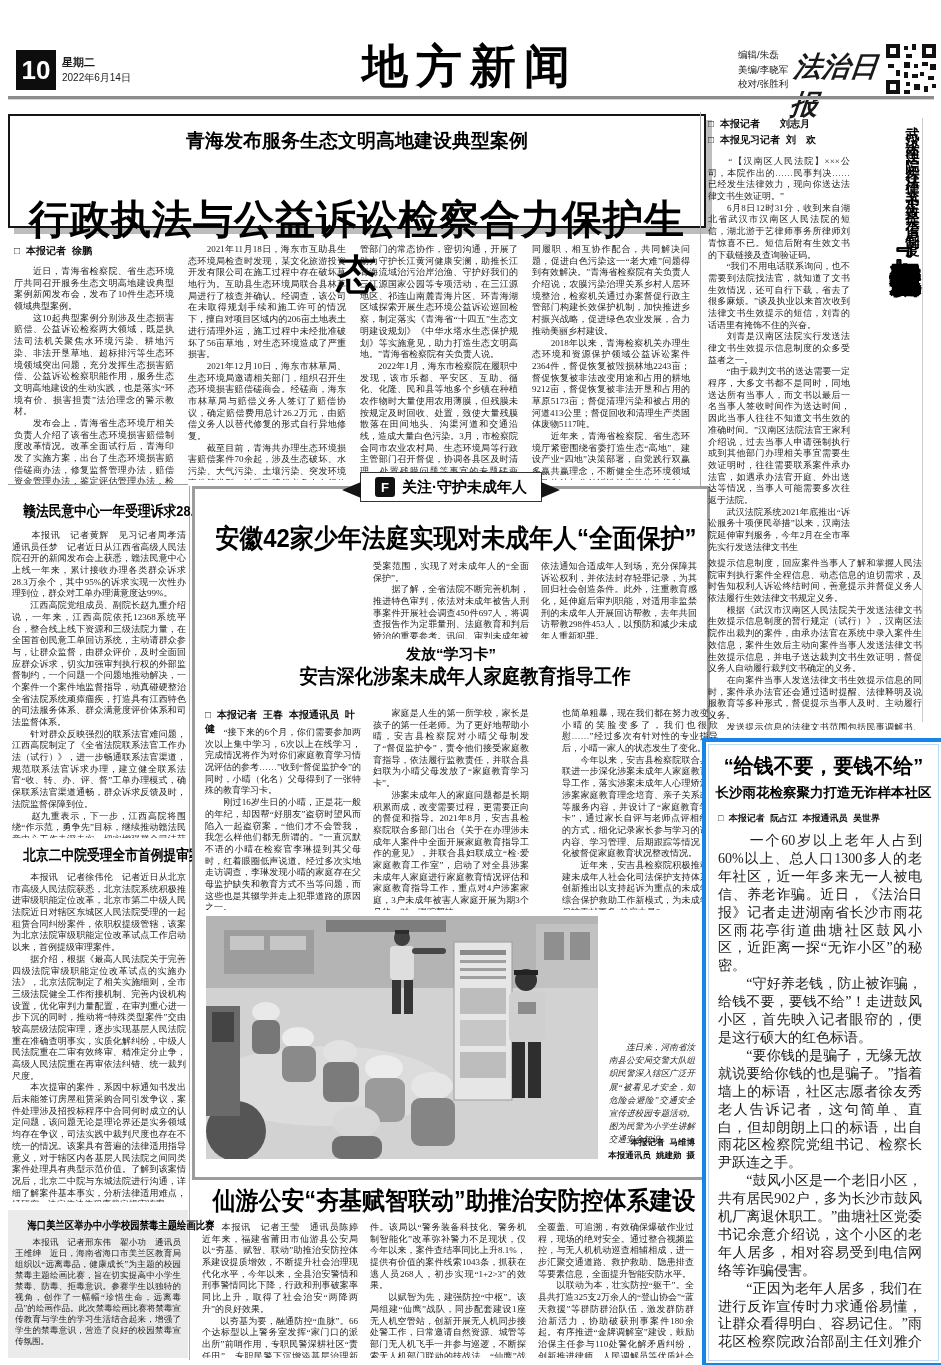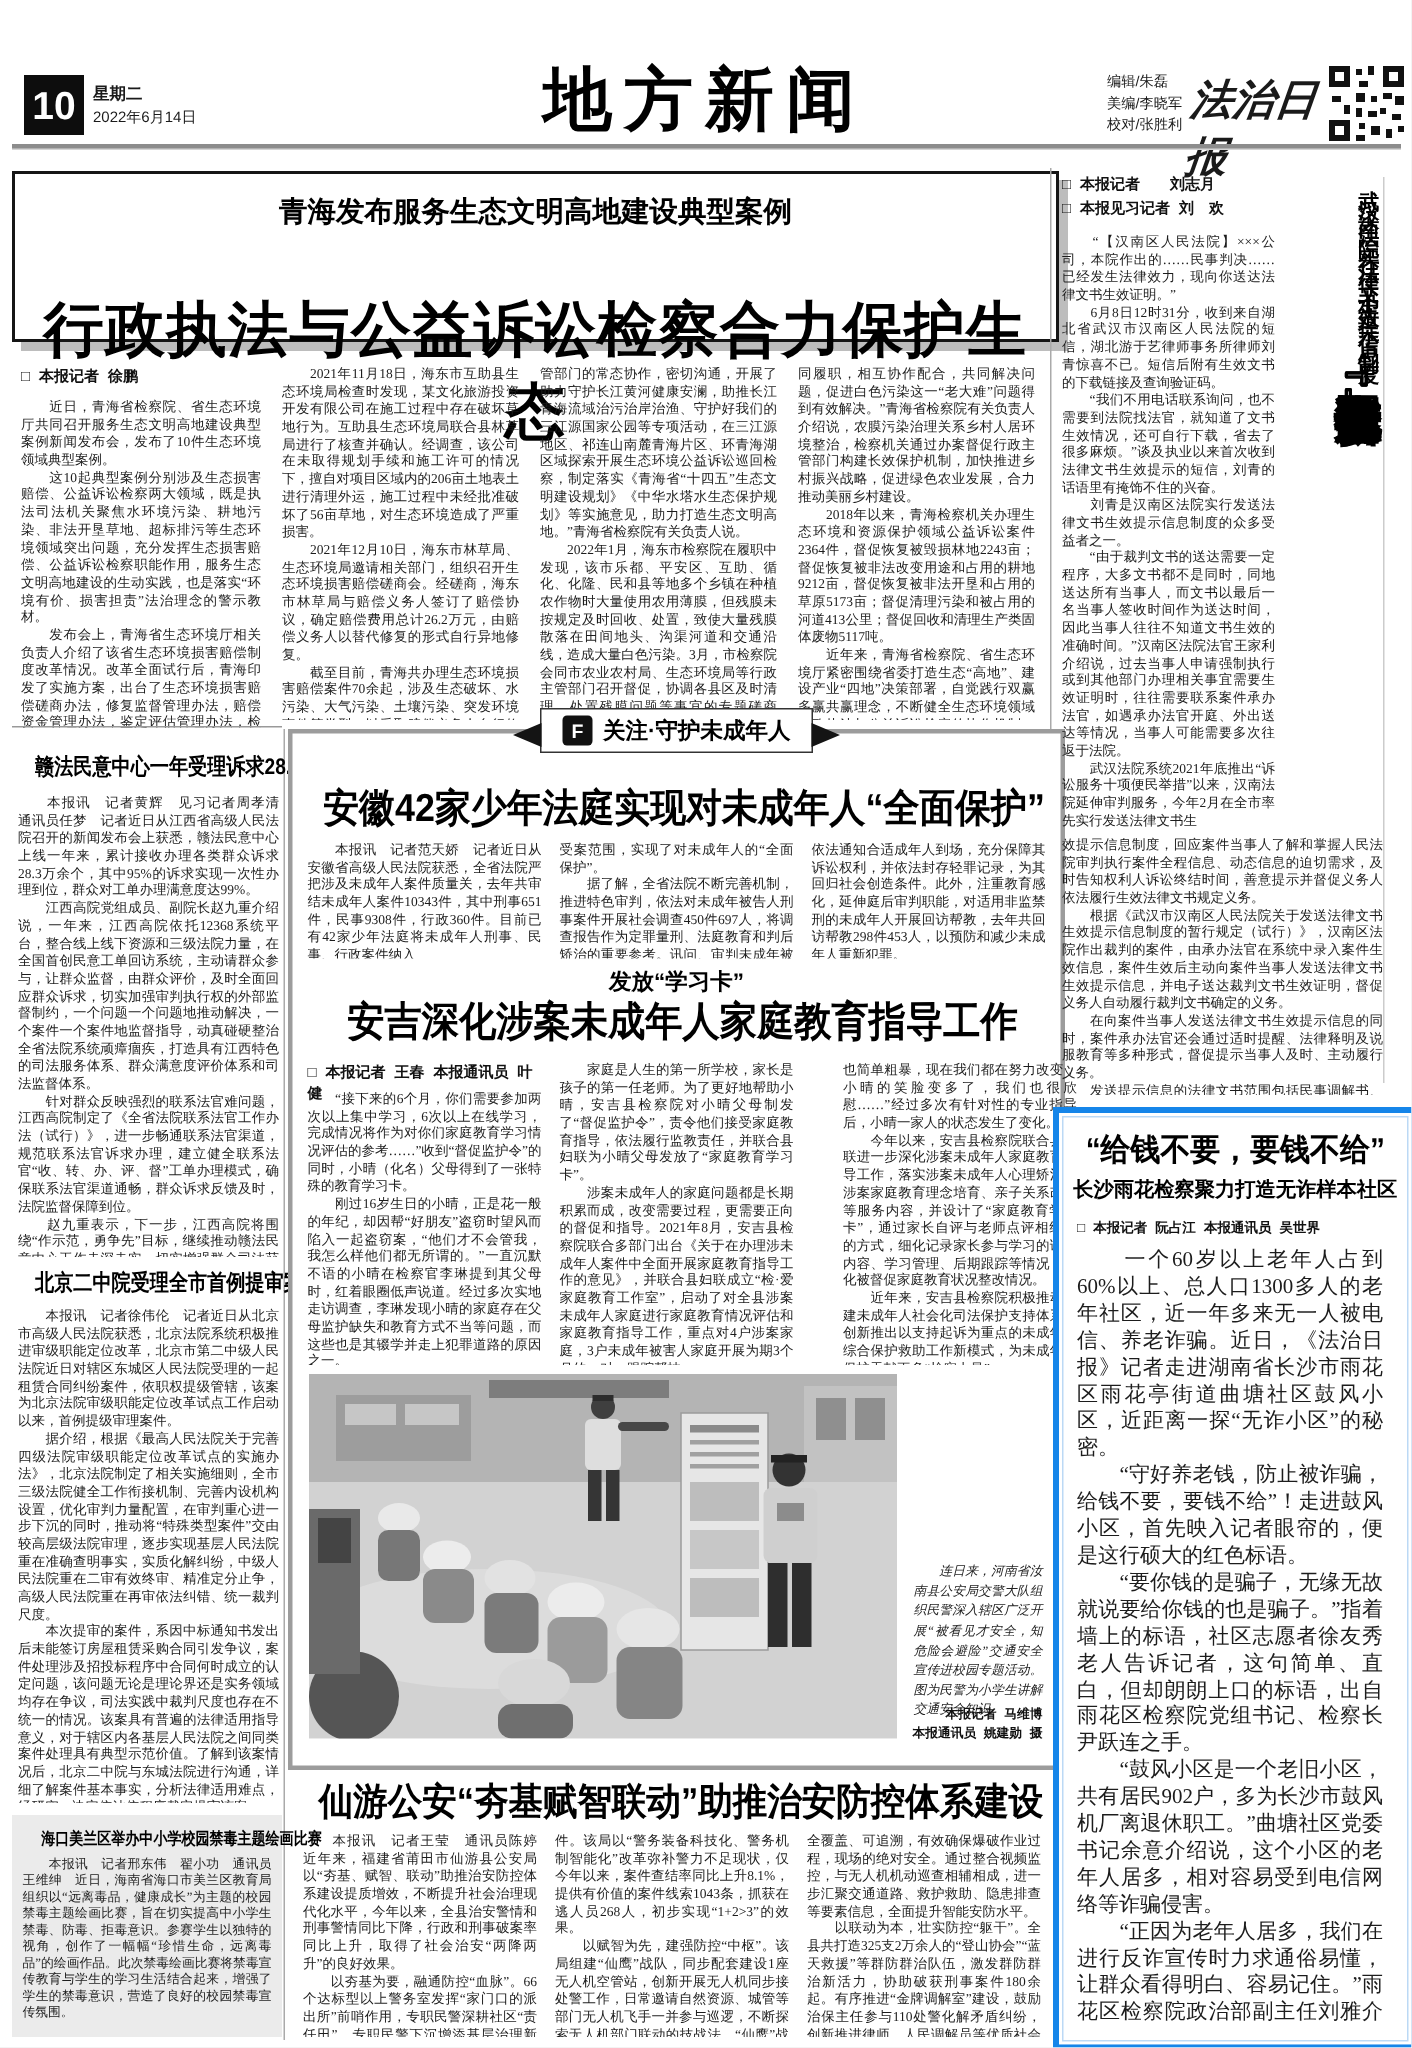--- a/index.html
+++ b/index.html
@@ -148,27 +148,26 @@
     <div class="abs hd" id="flabel">
       <span class="rib ribl"></span>
       <span id="flogo">F</span>
       <span>关注·守护未成年人</span>
       <span class="rib ribr"></span>
     </div>
 
     <div class="abs hd ctr" style="left:0;top:32px;width:100%;font-size:26px;white-space:nowrap">
       <span class="cond92" style="display:inline-block;width:100%">安徽42家少年法庭实现对未成年人“全面保护”</span>
     </div>
-    <div class="abs bt" style="left:10px;top:72px;width:156px;height:78px">　　本报讯　记者范天娇　记者近日从安徽省高级人民法院获悉，全省法院严把涉及未成年人案件质量关，去年共审结未成年人案件10343件，其中刑事651件，民事9308件，行政360件。目前已有42家少年法庭将未成年人刑事、民事、行政案件纳入</div>
     <div class="abs bt" style="left:178px;top:72px;width:156px;height:78px">受案范围，实现了对未成年人的“全面保护”。
 　　据了解，全省法院不断完善机制，推进特色审判，依法对未成年被告人刑事案件开展社会调查450件697人，将调查报告作为定罪量刑、法庭教育和判后矫治的重要参考。讯问、审判未成年被告人时，</div>
     <div class="abs bt" style="left:346px;top:72px;width:156px;height:78px">依法通知合适成年人到场，充分保障其诉讼权利，并依法封存轻罪记录，为其回归社会创造条件。此外，注重教育感化，延伸庭后审判职能，对适用非监禁刑的未成年人开展回访帮教，去年共回访帮教298件453人，以预防和减少未成年人重新犯罪。</div>
 
     <div class="abs hd ctr" style="left:0;top:156px;width:100%;font-size:15px">发放“学习卡”</div>
-    <div class="abs hd ctr" style="left:4px;top:174px;width:100%;font-size:27px;white-space:nowrap">
+    <div class="abs hd ctr" style="left:14px;top:174px;width:100%;font-size:20px;white-space:nowrap">
       <span class="cond92" style="display:inline-block;width:100%">安吉深化涉案未成年人家庭教育指导工作</span>
     </div>
     <div class="abs by" style="left:10px;top:219px;width:156px">□ 本报记者 王春 本报通讯员 叶健</div>
     <div class="abs bt" style="left:10px;top:238px;width:156px;height:183px">　　“接下来的6个月，你们需要参加两次以上集中学习，6次以上在线学习，完成情况将作为对你们家庭教育学习情况评估的参考……”收到“督促监护令”的同时，小晴（化名）父母得到了一张特殊的教育学习卡。
 　　刚过16岁生日的小晴，正是花一般的年纪，却因帮“好朋友”盗窃时望风而陷入一起盗窃案，“他们才不会管我，我怎么样他们都无所谓的。”一直沉默不语的小晴在检察官李琳提到其父母时，红着眼圈低声说道。经过多次实地走访调查，李琳发现小晴的家庭存在父母监护缺失和教育方式不当等问题，而这些也是其辍学并走上犯罪道路的原因之一。</div>
     <div class="abs bt" style="left:178px;top:219px;width:156px;height:202px">　　家庭是人生的第一所学校，家长是孩子的第一任老师。为了更好地帮助小晴，安吉县检察院对小晴父母制发了“督促监护令”，责令他们接受家庭教育指导，依法履行监教责任，并联合县妇联为小晴父母发放了“家庭教育学习卡”。
 　　涉案未成年人的家庭问题都是长期积累而成，改变需要过程，更需要正向的督促和指导。2021年8月，安吉县检察院联合多部门出台《关于在办理涉未成年人案件中全面开展家庭教育指导工作的意见》，并联合县妇联成立“检·爱家庭教育工作室”，启动了对全县涉案未成年人家庭进行家庭教育情况评估和家庭教育指导工作，重点对4户涉案家庭，3户未成年被害人家庭开展为期3个月的一对一跟踪帮扶。
 　　“我们以前忽略了小晴内心的感受，教育方式</div>
     <div class="abs bt" style="left:367px;top:219px;width:156px;height:202px">也简单粗暴，现在我们都在努力改变，小晴的笑脸变多了，我们也很欣慰……”经过多次有针对性的专业指导后，小晴一家人的状态发生了变化。
 　　今年以来，安吉县检察院联合县妇联进一步深化涉案未成年人家庭教育指导工作，落实涉案未成年人心理矫治、涉案家庭教育理念培育、亲子关系改善等服务内容，并设计了“家庭教育学习卡”，通过家长自评与老师点评相结合的方式，细化记录家长参与学习的课程内容、学习管理、后期跟踪等情况，量化被督促家庭教育状况整改情况。

